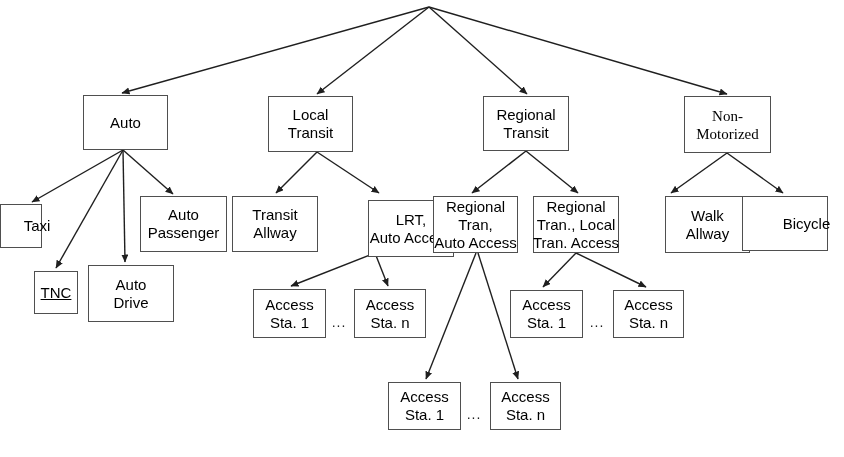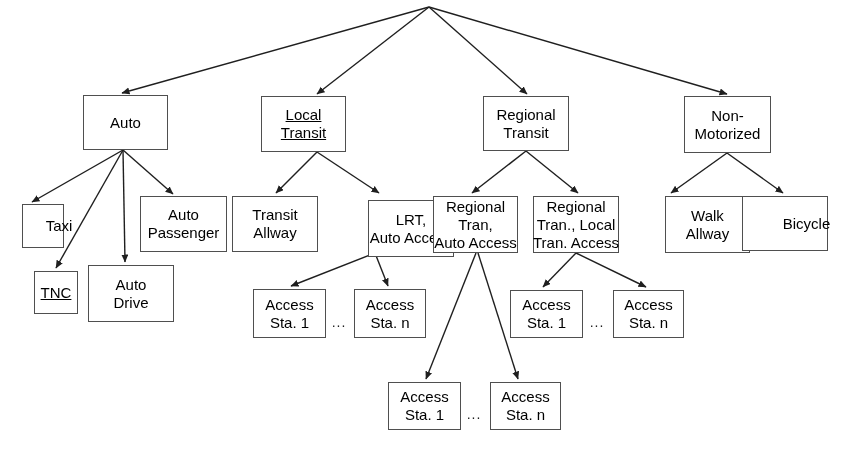--- a/index.html
+++ b/index.html
@@ -39,24 +39,24 @@
   .dots {
     position: absolute;
     transform: translate(-50%, -58%);
     color: #1f1f1f;
     font-size: 14px;
     letter-spacing: 1px;
     line-height: 14px;
   }
   
   .n-auto            { left: 83px;  top: 95px;  width: 85px; height: 55px; }
-  .n-local-transit   { left: 261px; top: 96px;  width: 85px; height: 56px; text-decoration: underline; }
+  .n-local-transit   { left: 268px; top: 96px;  width: 85px; height: 56px; }
   .n-regional-transit{ left: 483px; top: 96px;  width: 86px; height: 55px; }
-  .n-non-motorized   { left: 684px; top: 96px;  width: 87px; height: 57px; }
-  .n-taxi            { left: 22px;  top: 204px; width: 42px; height: 44px; padding-left: 32px; }
+  .n-non-motorized   { left: 684px; top: 96px;  width: 87px; height: 57px; font-family: Liberation Serif, serif; }
+  .n-taxi            { left: 0;  top: 204px; width: 42px; height: 44px; padding-left: 32px; }
   .n-tnc             { left: 34px;  top: 271px; width: 44px; height: 43px; text-decoration: underline; }
   .n-auto-drive      { left: 88px;  top: 265px; width: 86px; height: 57px; }
   .n-auto-passenger  { left: 140px; top: 196px; width: 87px; height: 56px; }
   .n-transit-allway  { left: 232px; top: 196px; width: 86px; height: 56px; }
   .n-lrt-auto-access { left: 332px; top: 200px; width: 86px; height: 57px; margin-left: 36px; }
   .n-rta             { left: 433px; top: 196px; width: 85px; height: 57px; }
   .n-rtl             { left: 533px; top: 196px; width: 86px; height: 57px; }
   .n-walk-allway     { left: 633px; top: 196px; width: 85px; height: 57px; margin-left: 32px; }
   .n-bicycle         { left: 742px; top: 196px; width: 86px; height: 55px; padding-left: 43px; }
   .n-lrt-acc1        { left: 253px; top: 289px; width: 73px; height: 49px; }

